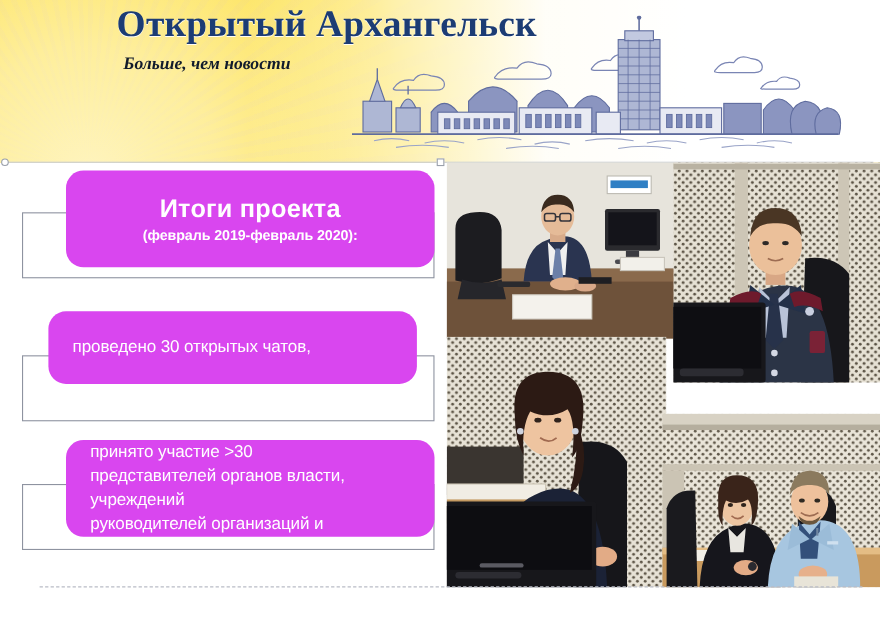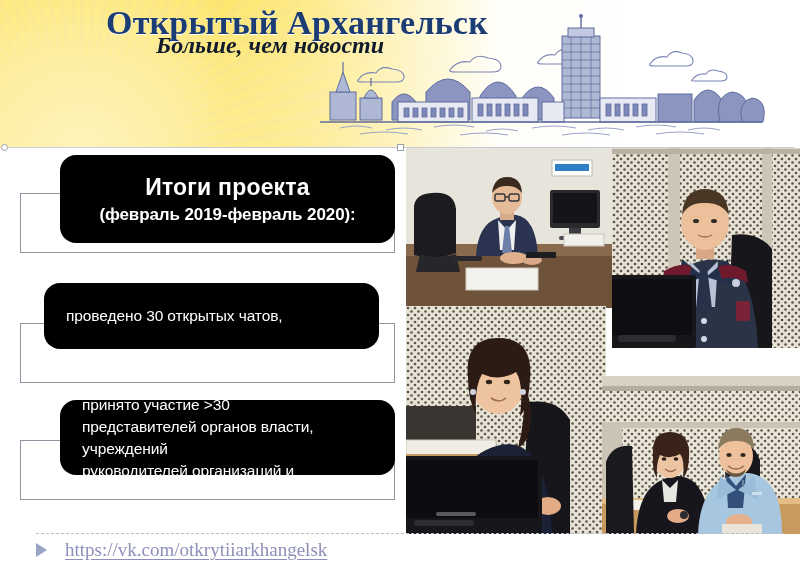--- a/index.html
+++ b/index.html
@@ -54,28 +54,27 @@
     position: absolute; left: 106px; top: 4px;
     font-family: "Liberation Serif", serif;
     font-weight: bold;
     font-size: 34px;
     letter-spacing: 0.2px;
     color: #1c3c74;
     text-shadow: 0 1px 0 rgba(255,255,255,0.9);
     white-space: nowrap;
   }
   #brand-tagline {
-    position: absolute; left: 112px; top: 32px;
+    position: absolute; left: 112px; top: 50px;
     font-family: "Liberation Serif", serif;
     font-style: italic;
     font-weight: bold;
-    font-size: 24px;
+    font-size: 16px;
     color: #111b2c;
     white-space: nowrap;
-    margin-left: 44px;
   }
   #skyline { position: absolute; left: 300px; top: 14px; width: 480px; height: 126px; }
 
   #header-rule {
     position: absolute; left: 4px; top: 147px; width: 790px; height: 1px;
     background: #c9ccd4;
   }
   .handle {
     position: absolute; width: 7px; height: 7px;
     border: 1px solid #9aa0ab; background: #ffffff;
@@ -88,48 +87,48 @@
     position: absolute;
     border: 1px solid #8e93a0;
     background: #ffffff;
   }
   #frame-1 { left: 20px; top: 193px; width: 375px; height: 60px; }
   #frame-2 { left: 20px; top: 323px; width: 375px; height: 60px; }
   #frame-3 { left: 20px; top: 440px; width: 375px; height: 60px; }
 
   .callout {
     position: absolute;
-    background: #000000;
+    background: #d946ef;
     border-radius: 16px;
     color: #ffffff;
     display: flex;
     flex-direction: column;
     justify-content: center;
   }
   #callout-1 {
     left: 60px; top: 155px; width: 335px; height: 88px;
     align-items: center; text-align: center;
   }
   #callout-1 .line-main {
     font-size: 23px; font-weight: bold; letter-spacing: 0.2px;
     line-height: 1.15; margin-bottom: 5px;
   }
   #callout-1 .line-sub {
-    font-size: 17px; font-weight: bold; letter-spacing: -0.1px;
+    font-size: 13px; font-weight: bold; letter-spacing: -0.1px;
     line-height: 1.15;
   }
   #callout-2 {
     left: 44px; top: 283px; width: 335px; height: 66px;
     padding: 0 22px;
   }
   #callout-2 .body {
     font-size: 15.5px; line-height: 1.45; letter-spacing: -0.1px;
   }
   #callout-3 {
-    left: 60px; top: 400px; width: 335px; height: 75px;
+    left: 60px; top: 400px; width: 335px; height: 88px;
     padding: 0 22px;
   }
   #callout-3 .body {
     font-size: 15.5px; line-height: 1.42; letter-spacing: -0.1px;
   }
 
   
   #collage {
     position: absolute; left: 406px; top: 148px;
     width: 394px; height: 386px;
@@ -481,18 +480,14 @@
         <path d="M126 90 q8 6 16 0" stroke="#9d6c52" stroke-width="1.5" fill="none"></path>
         <path d="M124 93 q10 9 20 0 q-2 8-10 8 q-8 0-10-8z" fill="#6b573e"></path>
         <ellipse cx="137" cy="146" rx="13" ry="8" fill="#e6b08b"></ellipse>
         <rect x="120" y="148" width="40" height="10" fill="#e8e4d8"></rect>
       </svg>
     </div>
 
   </div>
 
   <div id="footer-dashes"></div>
-  <div id="link-row">
-    <span id="link-bullet"></span>
-    <span id="footer-link">https://vk.com/otkrytiiarkhangelsk</span>
-  </div>
 
 </div>
 
 </body></html>

